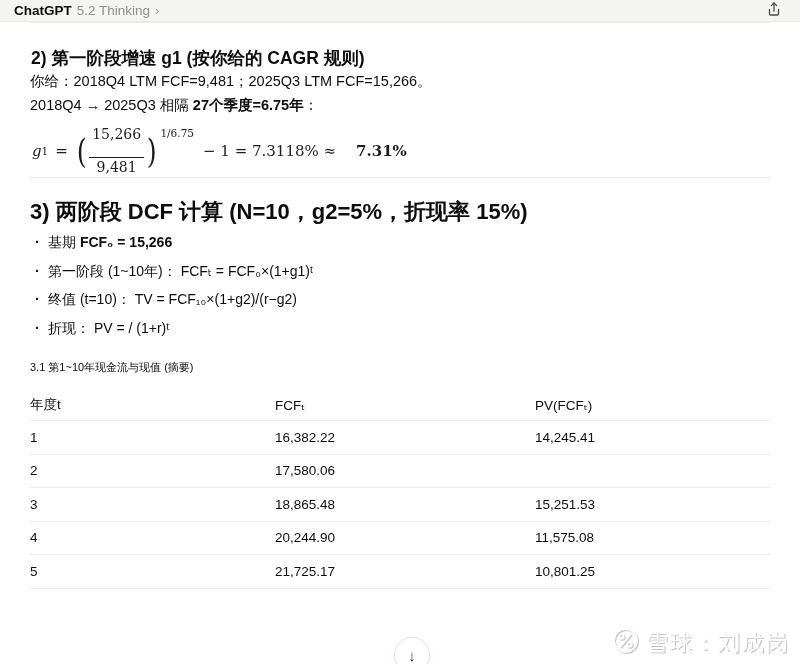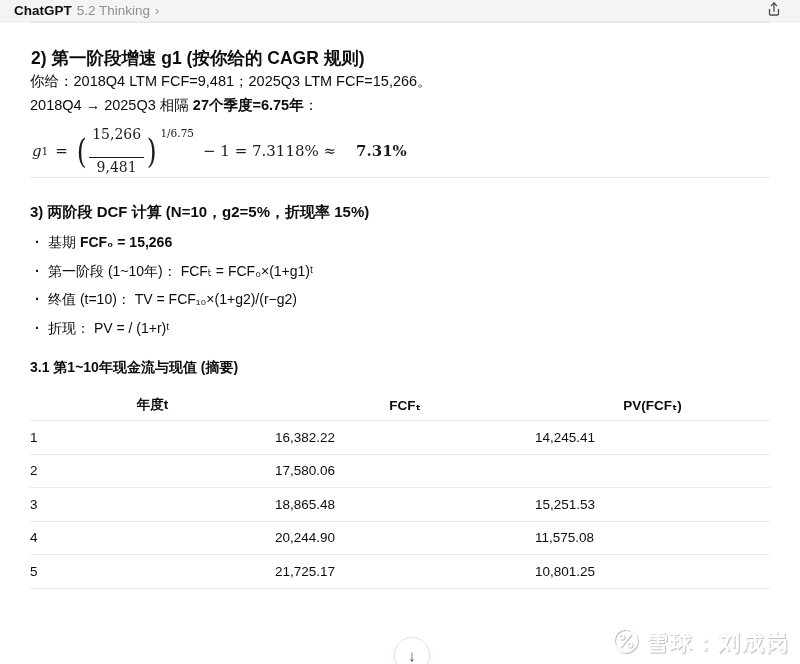--- a/index.html
+++ b/index.html
@@ -32,21 +32,21 @@
     background: transparent; border: none; cursor: pointer; padding: 0;
   }
 
   
   .content { padding: 0 30px; }
   hr.divider { border: none; border-top: 1px solid #e7e7e7; margin: 0; }
   .hr1 { margin-top: 25px; }
   .hr2 { margin-top: 22px; }
 
   h2.sec-title { font-size: 17.5px; line-height: 22px; font-weight: 700; margin: 24px 1px 0; }
-  h3.sec-title { font-size: 15px; line-height: 22px; font-weight: 700; margin: 23px 0 0; }
+  h3.sec-title { font-size: 22px; line-height: 22px; font-weight: 700; margin: 23px 0 0; }
 
   p.body-line { font-size: 14.5px; line-height: 24px; margin: 0; }
   .p1 { margin-top: 13px; }
   .b { font-weight: 700; }
 
   
   .formula {
     margin: 8px 0 0 2px;
     height: 52px;
     display: inline-flex; align-items: center;
@@ -65,30 +65,30 @@
   .fresult { font-weight: 700; margin-left: 20px; }
 
   
   ul.bullets { list-style: none; margin: 5px 0 0; padding: 0; }
   ul.bullets li {
     font-size: 14px; line-height: 28.5px;
     padding-left: 18px; position: relative;
   }
   ul.bullets li .marker { position: absolute; left: 5px; font-weight: 700; }
 
-  h4.sub-title { font-size: 14px; line-height: 20px; font-weight: 700; margin: 15px 0 0; }
+  h4.sub-title { font-size: 11px; line-height: 20px; font-weight: 400; margin: 15px 0 0; }
 
   
   .table { margin-top: 12px; font-size: 13.5px; }
   .trow {
     display: flex; align-items: center;
     height: 33.5px;
     border-bottom: 1px solid #ececec;
   }
-  .trow.thead { font-weight: 700; height: 32px; text-align: center; }
+  .trow.thead { font-weight: 400; height: 32px; }
   .c1 { width: 245px; } .c2 { width: 260px; } .c3 { flex: 1; }
 
   
   .scroll-btn {
     position: absolute; left: 394px; top: 637px;
     width: 36px; height: 36px; border-radius: 50%;
     background: #ffffff; border: 1px solid #e3e3e3;
     box-shadow: 0 2px 6px rgba(0,0,0,0.06);
     display: flex; align-items: center; justify-content: center;
     cursor: pointer; padding: 0;
@@ -96,21 +96,21 @@
   .scroll-arrow { font-size: 15px; color: #3a3a3a; line-height: 1; }
 
   
   .watermark {
     position: absolute; right: 10px; bottom: 6px;
     display: flex; align-items: center; gap: 7px;
     filter: drop-shadow(1.5px 1.5px 0px #c2c2c2);
     pointer-events: none;
   }
   .wm-text {
-    font-size: 22px; font-weight: 700; letter-spacing: 2px;
+    font-size: 22px; font-weight: 400; letter-spacing: 2px;
     color: #ffffff;
   }
 </style>
 </head>
 <body>
 
 <header class="topbar">
   <div class="model-selector">
     <span class="brand">ChatGPT</span>
     <span class="model">5.2 Thinking</span>

